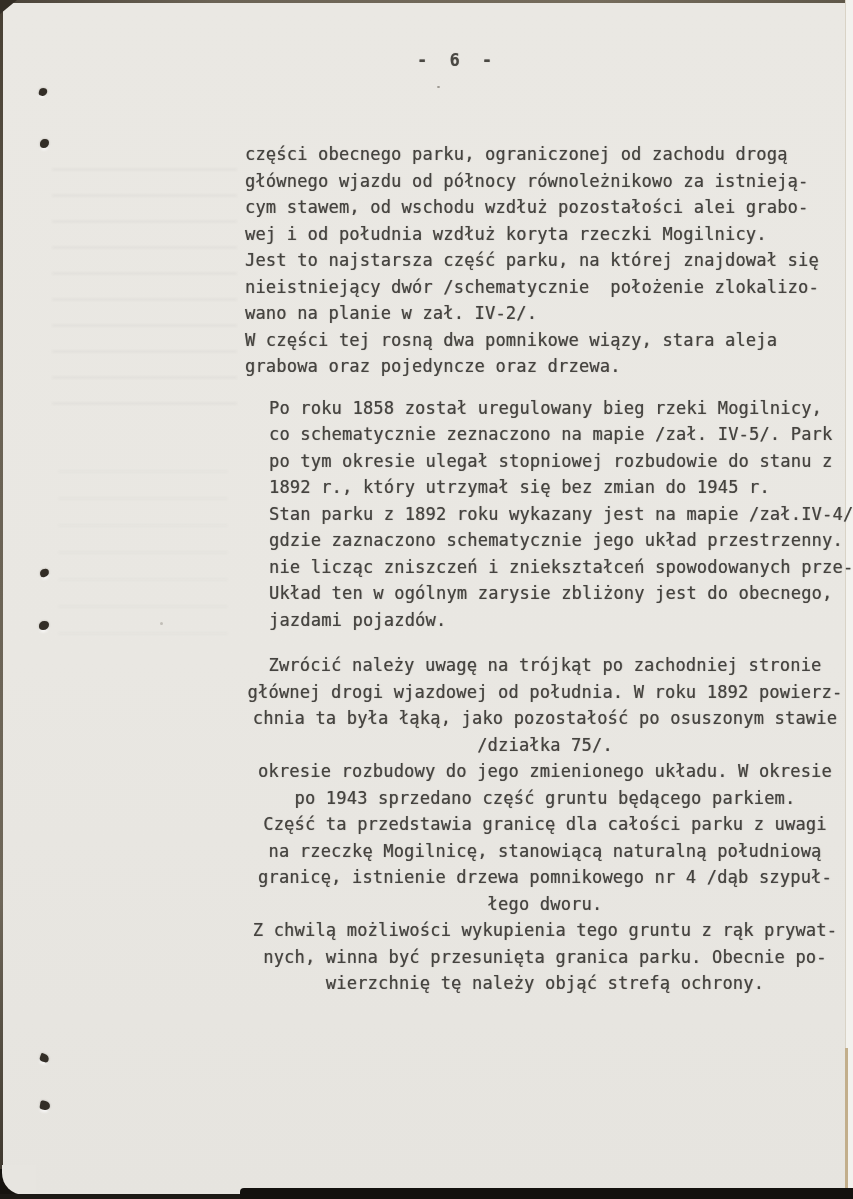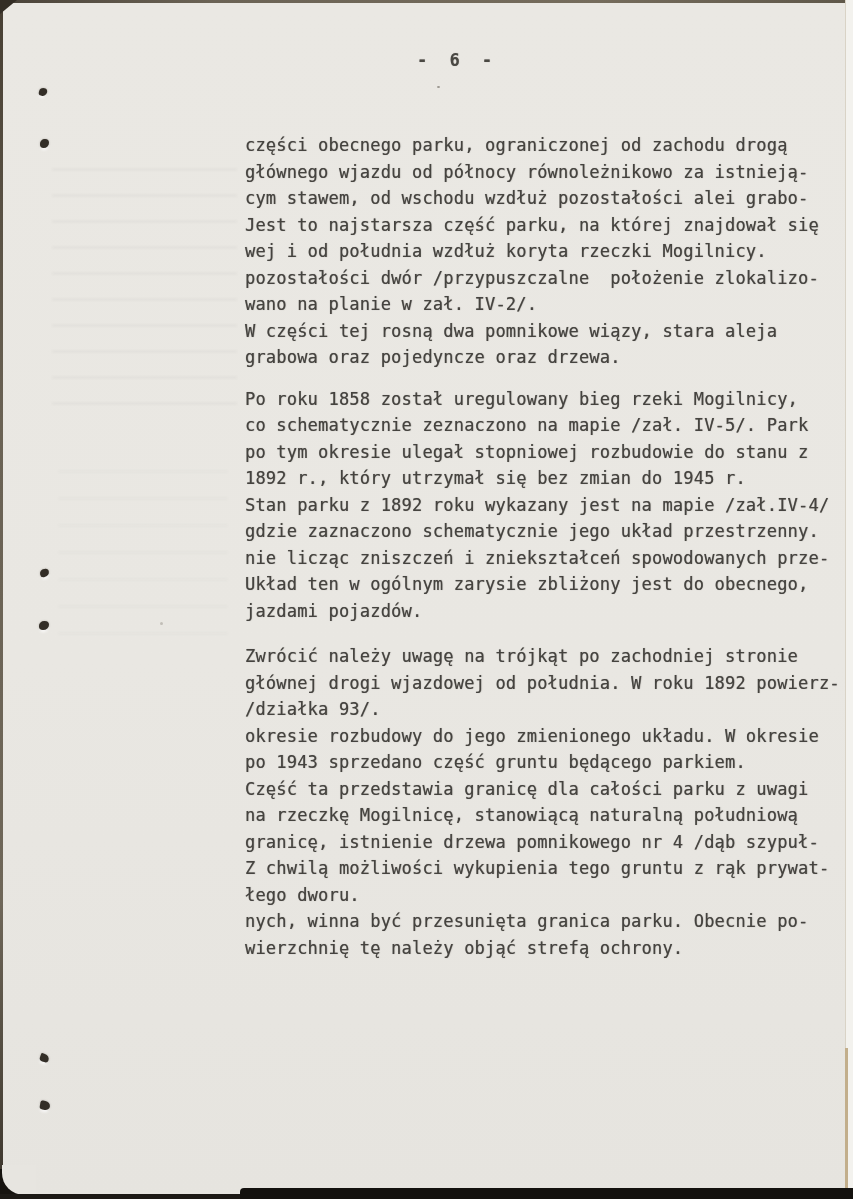--- a/index.html
+++ b/index.html
@@ -49,24 +49,24 @@
   .g2 { left:58px; top:470px; width:170px; height:170px; opacity:.4;
     background:repeating-linear-gradient(180deg, rgba(95,90,80,0.06) 0 3px, transparent 3px 27px); }
 
   
   .page-number {
     position:absolute; left:395px; top:50px; width:120px;
     text-align:center; font-size:17px; color:#4a4843;
     word-spacing:10px; letter-spacing:1px; font-weight:bold;
     text-shadow:0.4px 0.4px 0.7px rgba(74,72,67,0.55);
   }
-  .text-block { position:absolute; left:245px; top:132px; width:600px; color:#45433f; }
+  .text-block { position:absolute; left:245px; top:141px; width:600px; color:#45433f; }
   .paragraph { margin:0; }
-  .paragraph:nth-of-type(2) { margin-top:15px; }
-  .paragraph:nth-of-type(3) { margin-top:19px; }
+  .paragraph:nth-of-type(2) { margin-top:15px;margin-left:24px; }
+  .paragraph:nth-of-type(3) { margin-top:19px;text-align:center; }
   .line {
     white-space:pre; font-size:17px; line-height:26.5px; height:26.5px;
     letter-spacing:0.2px;
     text-shadow:0.4px 0.4px 0.8px rgba(70,68,63,0.5), -0.2px 0 0.4px rgba(70,68,63,0.25);
   }
 </style>
 </head>
 <body>
 
 <div class="page">
@@ -90,49 +90,50 @@
   <div class="speck s1"></div>
   <div class="speck s2"></div>
 
   <div class="page-number">- 6 -</div>
 
   <div class="text-block" id="text-block">
       <div class="paragraph">
         <div class="line">części obecnego parku, ograniczonej od zachodu drogą</div>
         <div class="line">głównego wjazdu od północy równoleżnikowo za istnieją-</div>
         <div class="line">cym stawem, od wschodu wzdłuż pozostałości alei grabo-</div>
+        <div class="line">wej i od południa wzdłuż koryta rzeczki Mogilnicy.</div>
         <div class="line">Jest to najstarsza część parku, na której znajdował się</div>
-        <div class="line">wej i od południa wzdłuż koryta rzeczki Mogilnicy.</div>
-        <div class="line">pozostałości dwór /przypuszczalne  położenie zlokalizo-</div>
+        <div class="line">nieistniejący dwór /schematycznie  położenie zlokalizo-</div>
         <div class="line">wano na planie w zał. IV-2/.</div>
         <div class="line">W części tej rosną dwa pomnikowe wiązy, stara aleja</div>
         <div class="line">grabowa oraz pojedyncze oraz drzewa.</div>
       </div>
       <div class="paragraph">
         <div class="line">Po roku 1858 został uregulowany bieg rzeki Mogilnicy,</div>
         <div class="line">co schematycznie zeznaczono na mapie /zał. IV-5/. Park</div>
         <div class="line">po tym okresie ulegał stopniowej rozbudowie do stanu z</div>
         <div class="line">1892 r., który utrzymał się bez zmian do 1945 r.</div>
         <div class="line">Stan parku z 1892 roku wykazany jest na mapie /zał.IV-4/</div>
         <div class="line">gdzie zaznaczono schematycznie jego układ przestrzenny.</div>
         <div class="line">nie licząc zniszczeń i zniekształceń spowodowanych prze-</div>
         <div class="line">Układ ten w ogólnym zarysie zbliżony jest do obecnego,</div>
         <div class="line">jazdami pojazdów.</div>
       </div>
       <div class="paragraph">
         <div class="line">Zwrócić należy uwagę na trójkąt po zachodniej stronie</div>
         <div class="line">głównej drogi wjazdowej od południa. W roku 1892 powierz-</div>
-        <div class="line">/działka 93/.</div>
+        <div class="line">chnia ta była łąką, jako pozostałość po osuszonym stawie</div>
+        <div class="line">/działka 75/.</div>
         <div class="line">okresie rozbudowy do jego zmienionego układu. W okresie</div>
         <div class="line">po 1943 sprzedano część gruntu będącego parkiem.</div>
         <div class="line">Część ta przedstawia granicę dla całości parku z uwagi</div>
         <div class="line">na rzeczkę Mogilnicę, stanowiącą naturalną południową</div>
         <div class="line">granicę, istnienie drzewa pomnikowego nr 4 /dąb szypuł-</div>
+        <div class="line">łego dworu.</div>
         <div class="line">Z chwilą możliwości wykupienia tego gruntu z rąk prywat-</div>
-        <div class="line">łego dworu.</div>
         <div class="line">nych, winna być przesunięta granica parku. Obecnie po-</div>
         <div class="line">wierzchnię tę należy objąć strefą ochrony.</div>
       </div>
     </div>
 
   <div class="corner-bl-dark"></div>
   <div class="corner-bl-paper"></div>
   <div class="edge-bottom-thin"></div>
   <div class="edge-bottom-thick"></div>
 

